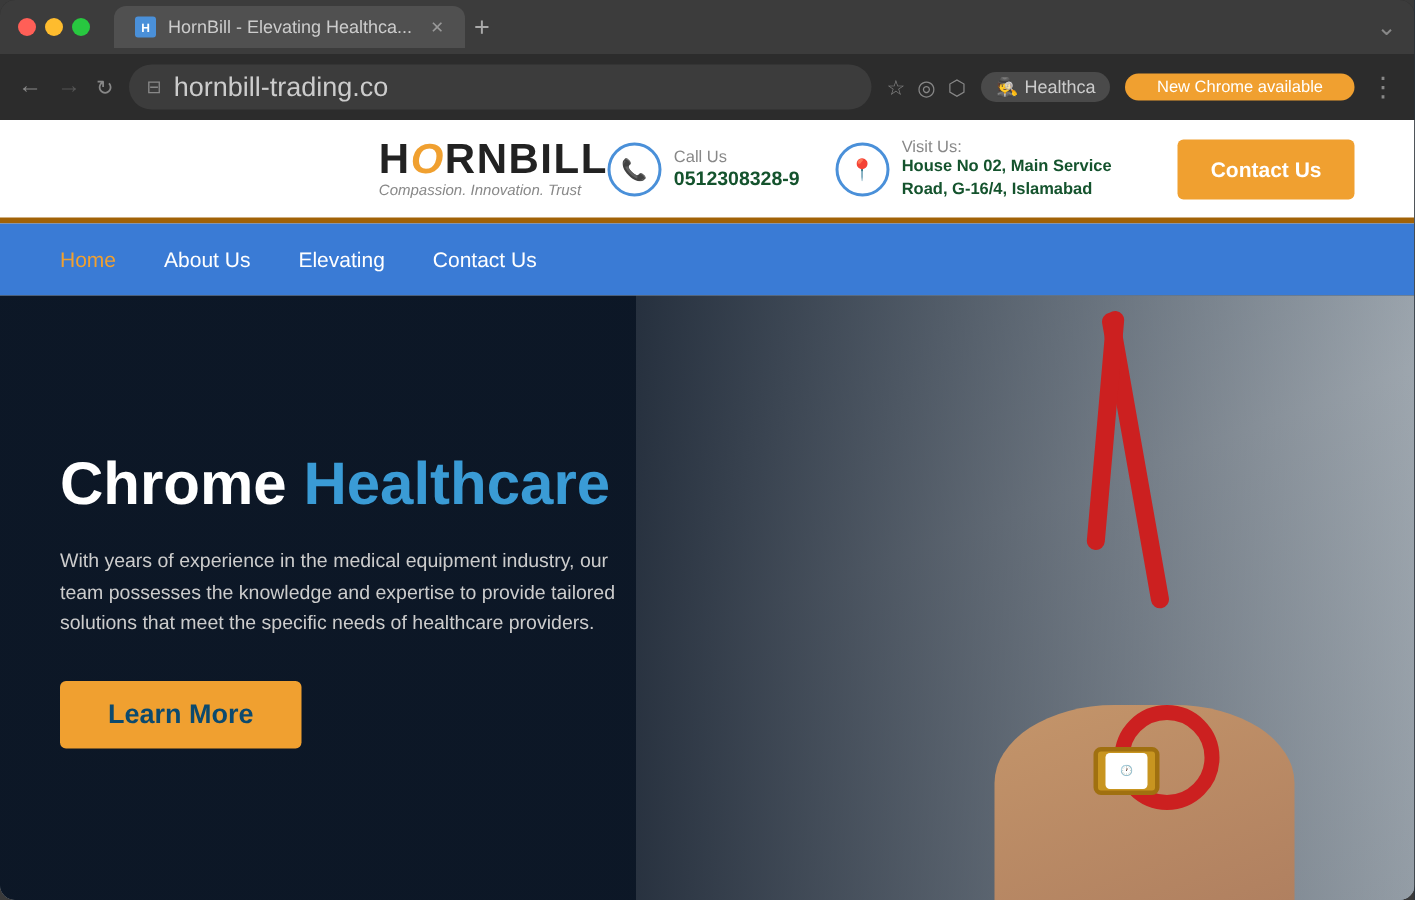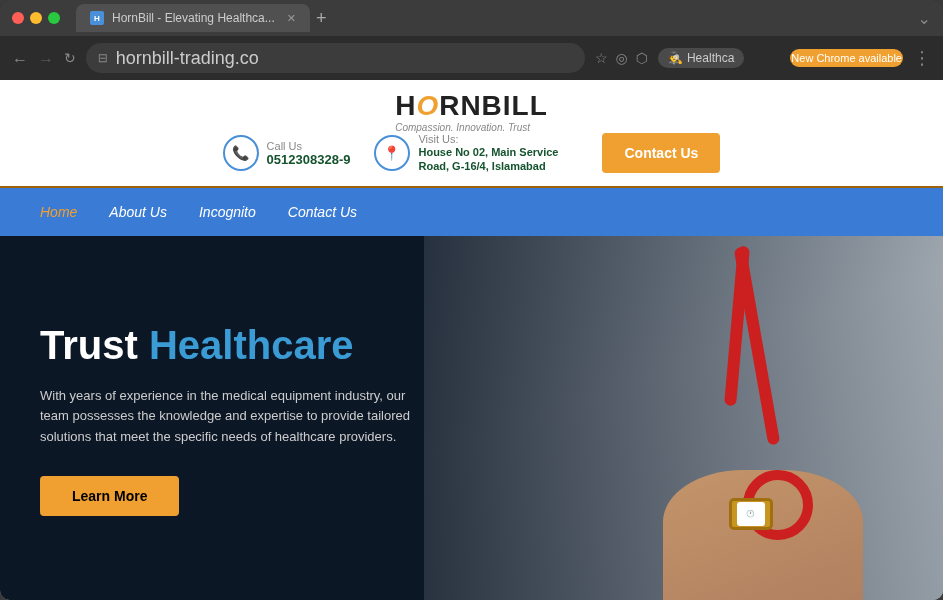--- a/index.html
+++ b/index.html
@@ -75,43 +75,42 @@
     .url-bar-icon { color: #888; font-size: 12px; }
     .url-text { color: #ccc; font-size: 18px; text-align: right; }
     .address-icons { display: flex; gap: 8px; align-items: center; color: #888; font-size: 14px; }
     .incognito-badge {
       display: flex; align-items: center; gap: 4px;
       background: #4a4a4a; border-radius: 12px; padding: 3px 10px;
       font-size: 12px; color: #ccc;
     }
     .chrome-badge {
       background: #f0a030; color: white; font-size: 11px;
-      padding: 3px 1px; border-radius: 10px; white-space: nowrap; margin-left: 36px;
+      padding: 3px 21px; border-radius: 10px; white-space: nowrap;
     }
     .menu-dots { color: #888; font-size: 18px; }
 
     
     .website {
       flex: 1;
       background: white;
       overflow: hidden;
       display: flex;
       flex-direction: column;
     }
 
     
     .site-header {
       background: white;
       padding: 12px 40px;
       display: flex;
       align-items: center;
       justify-content: flex-end;
       flex-shrink: 0;
-      border-bottom: 2px solid #a16207;
-      flex-direction: column;
+      border-bottom: 4px solid #a16207;
     }
 
     .logo-area { display: flex; flex-direction: column; }
     .logo-text { font-size: 28px; font-weight: bold; color: #222; letter-spacing: 1px; line-height: 1; }
     .logo-text .horn { color: #222; }
     .logo-tagline { font-size: 10px; color: #888; font-style: italic; margin-top: 2px; }
 
     .contact-info { display: flex; align-items: center; gap: 24px; }
     .contact-item { display: flex; align-items: center; gap: 8px; }
     .contact-icon {
@@ -127,21 +126,20 @@
     }
 
     
     .site-nav {
       background: #3a7bd5;
       padding: 16px 40px;
       display: flex;
       align-items: center;
       height: 48px;
       flex-shrink: 0;
-      font-style: italic;
     }
     .nav-items { display: flex; gap: 32px; align-items: center; }
     .nav-item { font-size: 14px; cursor: pointer; text-decoration: none; }
     .nav-item.active { color: #f0a030; }
     .nav-item:not(.active) { color: white; }
 
     
     .hero {
       flex: 1;
       position: relative;
@@ -184,22 +182,22 @@
     }
 
     .hero-title { font-size: 40px; font-weight: bold; color: white; line-height: 1.25; margin-bottom: 16px; }
     .hero-title .highlight { color: #3a9bd5; }
 
     .hero-desc { font-size: 13px; color: #ccc; line-height: 1.6; max-width: 380px; margin-bottom: 28px; }
 
     .learn-btn {
       display: inline-block;
       background: #f0a030;
-      color: #000000;
-      font-size: 14px;
+      color: #0c4a6e;
+      font-size: 18px;
       font-weight: bold;
       padding: 12px 32px;
       border: none;
       border-radius: 4px;
       cursor: pointer;
       width: fit-content;
     }
   </style>
 </head>
 <body>
@@ -272,21 +270,21 @@
           </div>
         </div>
         <button class="contact-btn">Contact Us</button>
       </div>
     </div>
 
     <div class="site-nav">
       <div class="nav-items">
         <a class="nav-item active">Home</a>
         <a class="nav-item">About Us</a>
-        <a class="nav-item">Incognito</a>
+        <a class="nav-item">Elevating</a>
         <a class="nav-item">Contact Us</a>
       </div>
     </div>
 
     <div class="hero">
 
       <div class="doctor-image">
 
         <div class="doctor-coat"></div>
 
@@ -299,21 +297,21 @@
 
         <div style="position:absolute;bottom:70px;right:170px;width:44px;height:32px;background:#c89520;border-radius:5px;border:3px solid #a07010;z-index:4;">
           <div style="width:28px;height:24px;background:white;border-radius:3px;margin:1px auto;display:flex;align-items:center;justify-content:center;font-size:7px;color:#333;">🕐</div>
         </div>
       </div>
 
       <div class="hero-bg"></div>
 
       <div class="hero-content">
         <div class="hero-title">
-          <span>Trust </span><span class="highlight">Healthcare</span><br>
+          <span>Chrome </span><span class="highlight">Healthcare</span><br>
         </div>
         <p class="hero-desc">With years of experience in the medical equipment industry, our team possesses the knowledge and expertise to provide tailored solutions that meet the specific needs of healthcare providers.</p>
         <button class="learn-btn">Learn More</button>
       </div>
     </div>
 
   </div>
 </div>
 
 </body></html>

